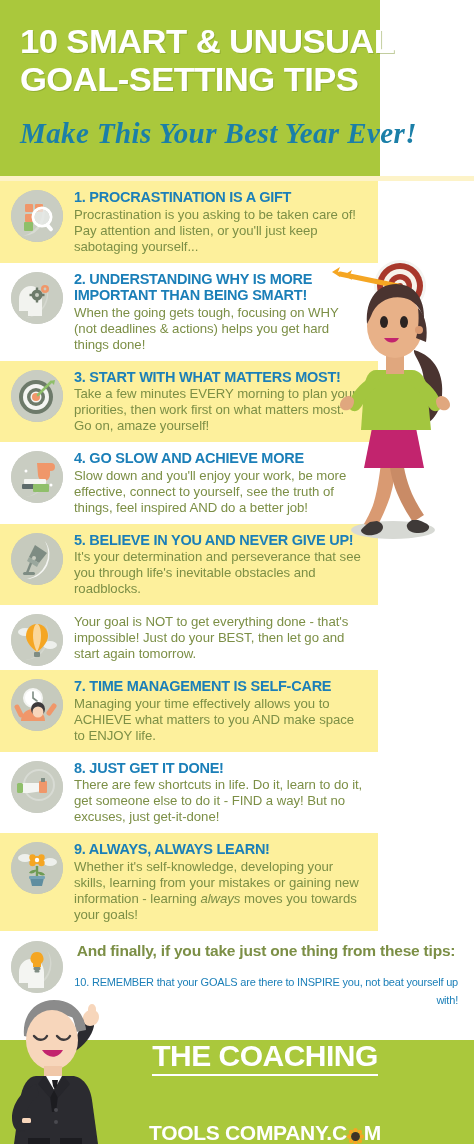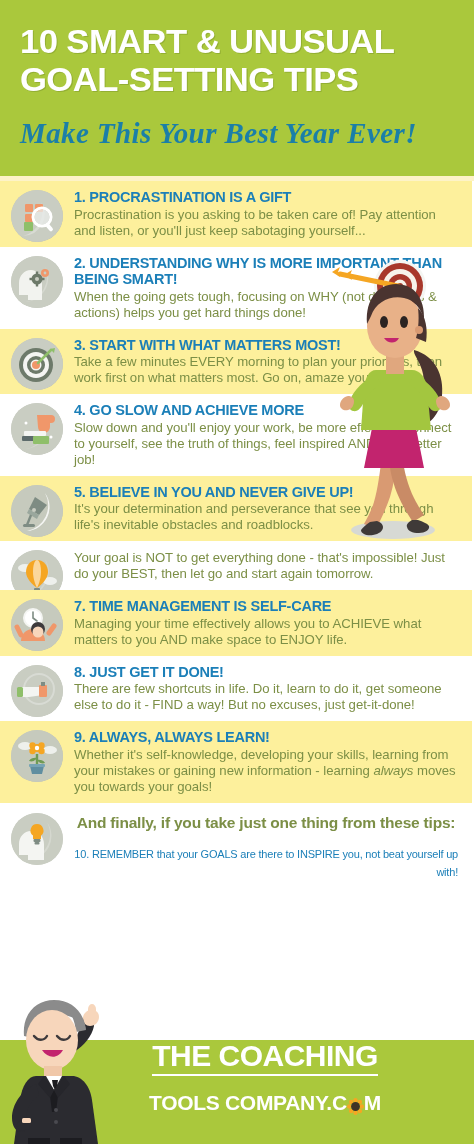--- a/index.html
+++ b/index.html
@@ -5,21 +5,21 @@
   * { margin:0; padding:0; box-sizing:border-box; }
   html,body { background:#ffffff; }
   body {
     width:474px; height:1144px; position:relative; overflow:hidden;
     font-family:"Liberation Sans", sans-serif;
     -webkit-font-smoothing:antialiased;
   }
 
   
   .header {
-    position:absolute; left:0; top:0; width:474px; height:176px;
+    position:absolute; left:0; top:0; width:380px; height:176px;
     background:#aac83c;
   }
   .header-inner { padding:22px 18px 0 20px; }
   .h-line {
     font-family:"Liberation Sans", sans-serif;
     font-weight:bold; font-size:34px; line-height:38px;
     letter-spacing:-0.6px;
     color:#ffffff; white-space:nowrap;
     text-shadow: 1px 1px 0 rgba(120,145,40,.45);
     transform:scaleX(1.02); transform-origin:left center;
@@ -32,21 +32,21 @@
     color:#1b7fa8; white-space:nowrap;
   }
   .header-divider {
     position:absolute; left:0; top:176px; width:474px; height:5px;
     background:#fdf3c8;
   }
 
   
   .tips { position:absolute; left:0; top:181px; width:474px; }
   .tip {
-    position:relative; width:472px;
+    position:relative; width:378px;
     padding:8px 14px 8px 74px;
     background:#ffffff;
   }
   .tip.alt { background:#fdf09c; }
 
   .tip-icon {
     position:absolute; left:11px; top:9px;
     width:52px; height:52px; border-radius:50%;
     background:#c9cdc2;
     overflow:hidden;
@@ -94,21 +94,21 @@
   .woman { position:absolute; left:318px; top:258px; width:156px; height:288px; z-index:5; pointer-events:none; }
   .woman svg { display:block; }
 
   
   .footer {
     position:absolute; left:0; bottom:0; width:474px; height:104px;
     background:#aac83c;
   }
   .logo {
     position:absolute; left:0; top:0; width:474px; height:104px;
-    display:flex; flex-direction:column; align-items:center; justify-content:flex-start;
+    display:flex; flex-direction:column; align-items:center; justify-content:space-between;
     padding-left:56px;
   }
   .logo-top {
     font-weight:bold; font-size:30px; line-height:32px;
     letter-spacing:-0.5px; color:#ffffff;
     border-bottom:2.5px solid #ffffff; padding-bottom:2px;
   }
   .logo-bot {
     margin-top:15px;
     font-weight:bold; font-size:21px; line-height:23px;

